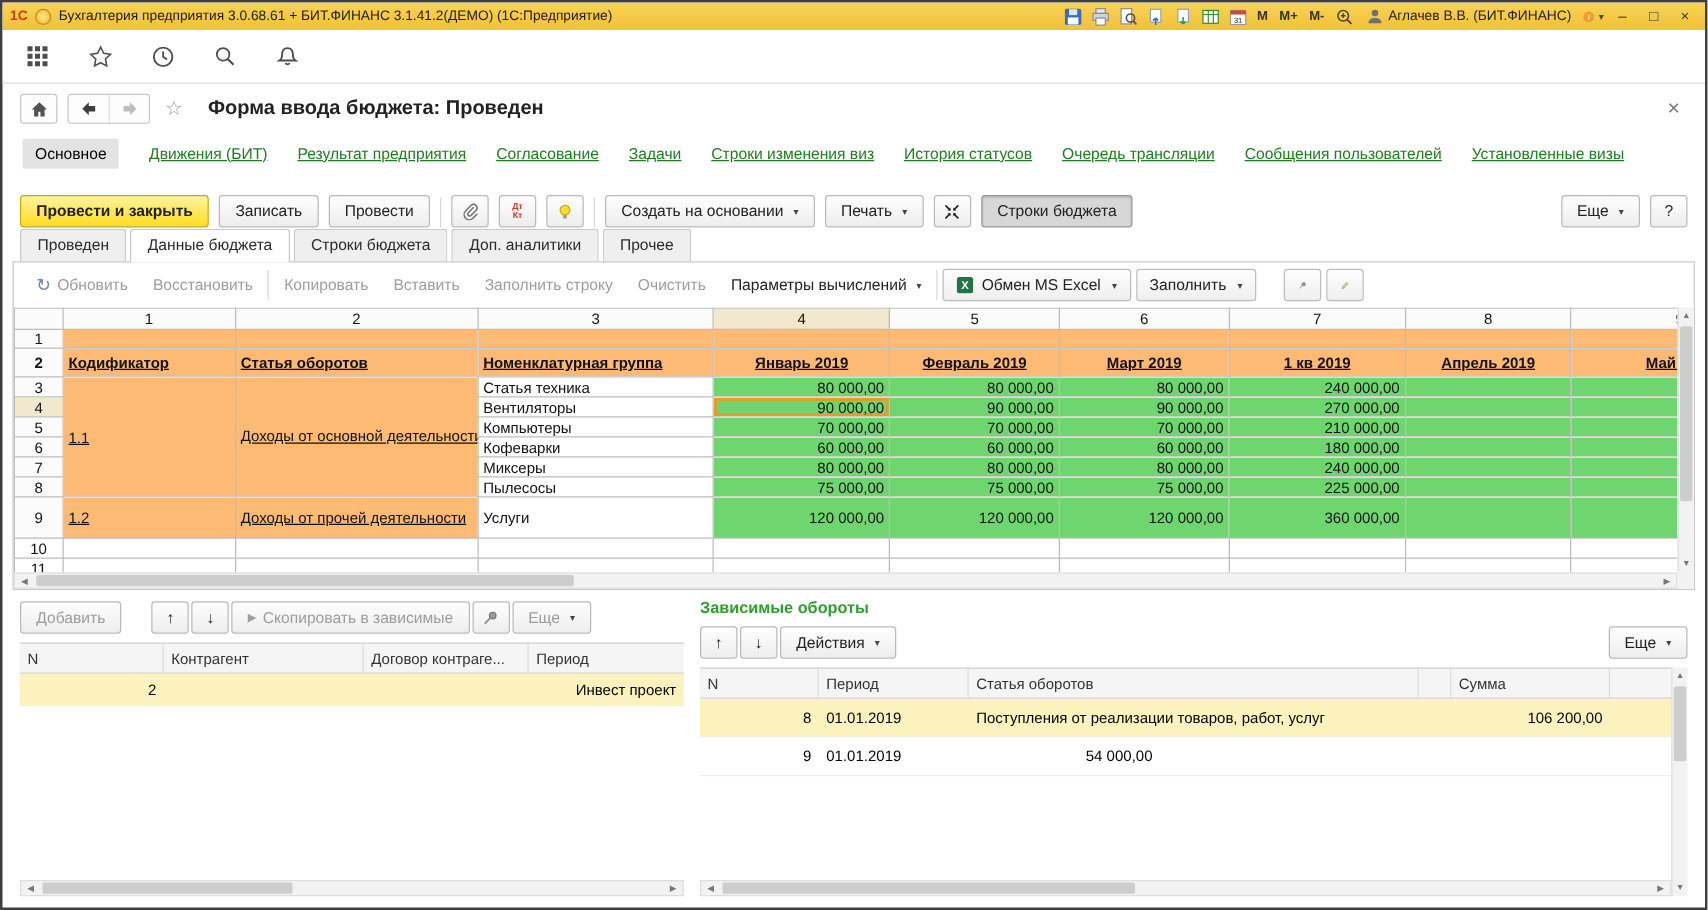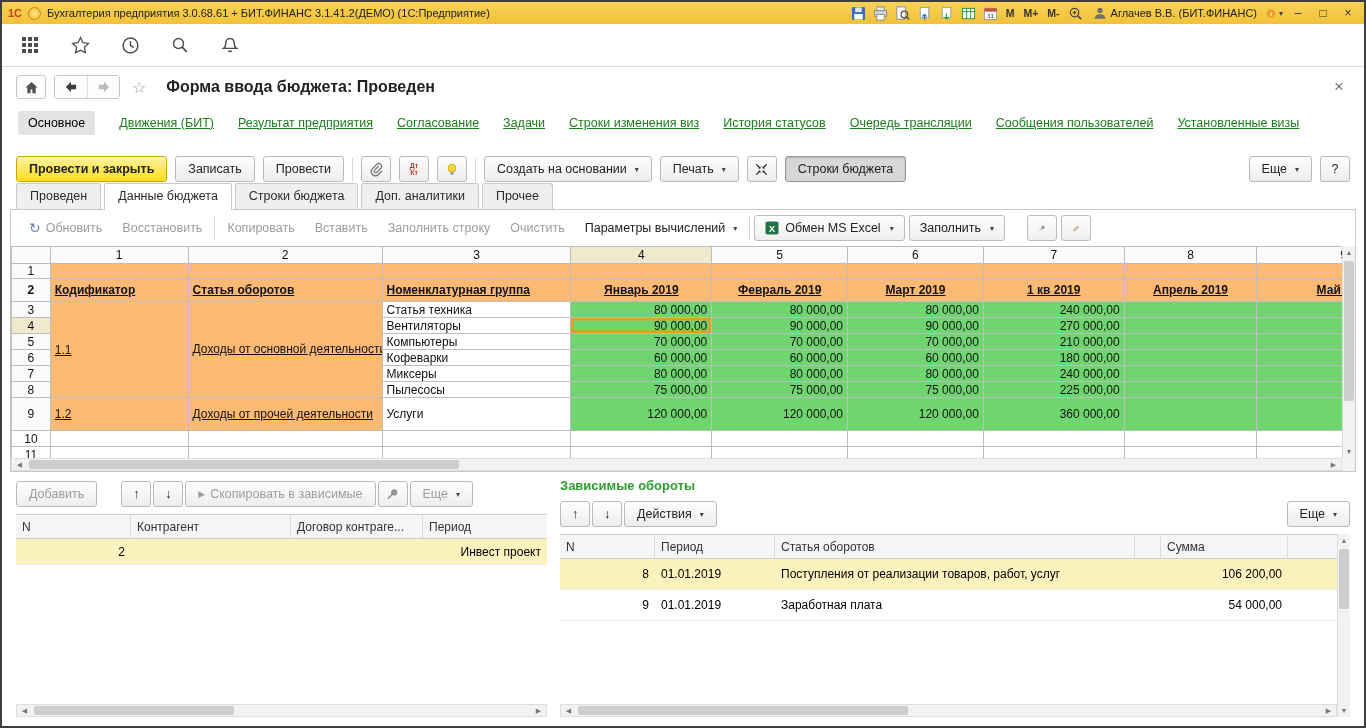--- a/index.html
+++ b/index.html
@@ -641,21 +641,20 @@
             <div class="num" style="width:95px">8</div>
             <div style="width:120px">01.01.2019</div>
             <div style="width:360px">Поступления от реализации товаров, работ, услуг</div>
             <div style="width:26px"></div>
             <div class="num" style="width:127px">106 200,00</div>
             <div style="flex:1"></div>
           </div>
           <div class="trow" style="height:31px">
             <div class="num" style="width:95px">9</div>
             <div style="width:120px">01.01.2019</div>
-            <div style="width:360px">Заработная плата</div>
             <div style="width:26px"></div>
             <div class="num" style="width:127px">54 000,00</div>
             <div style="flex:1"></div>
           </div>
           <div class="tspace"></div>
           <div class="hscroll">
             <span class="harrow">◀</span>
             <span class="htrack">
                 <span class="hthumb" style="left:2px;width:330px"></span>
               </span>

